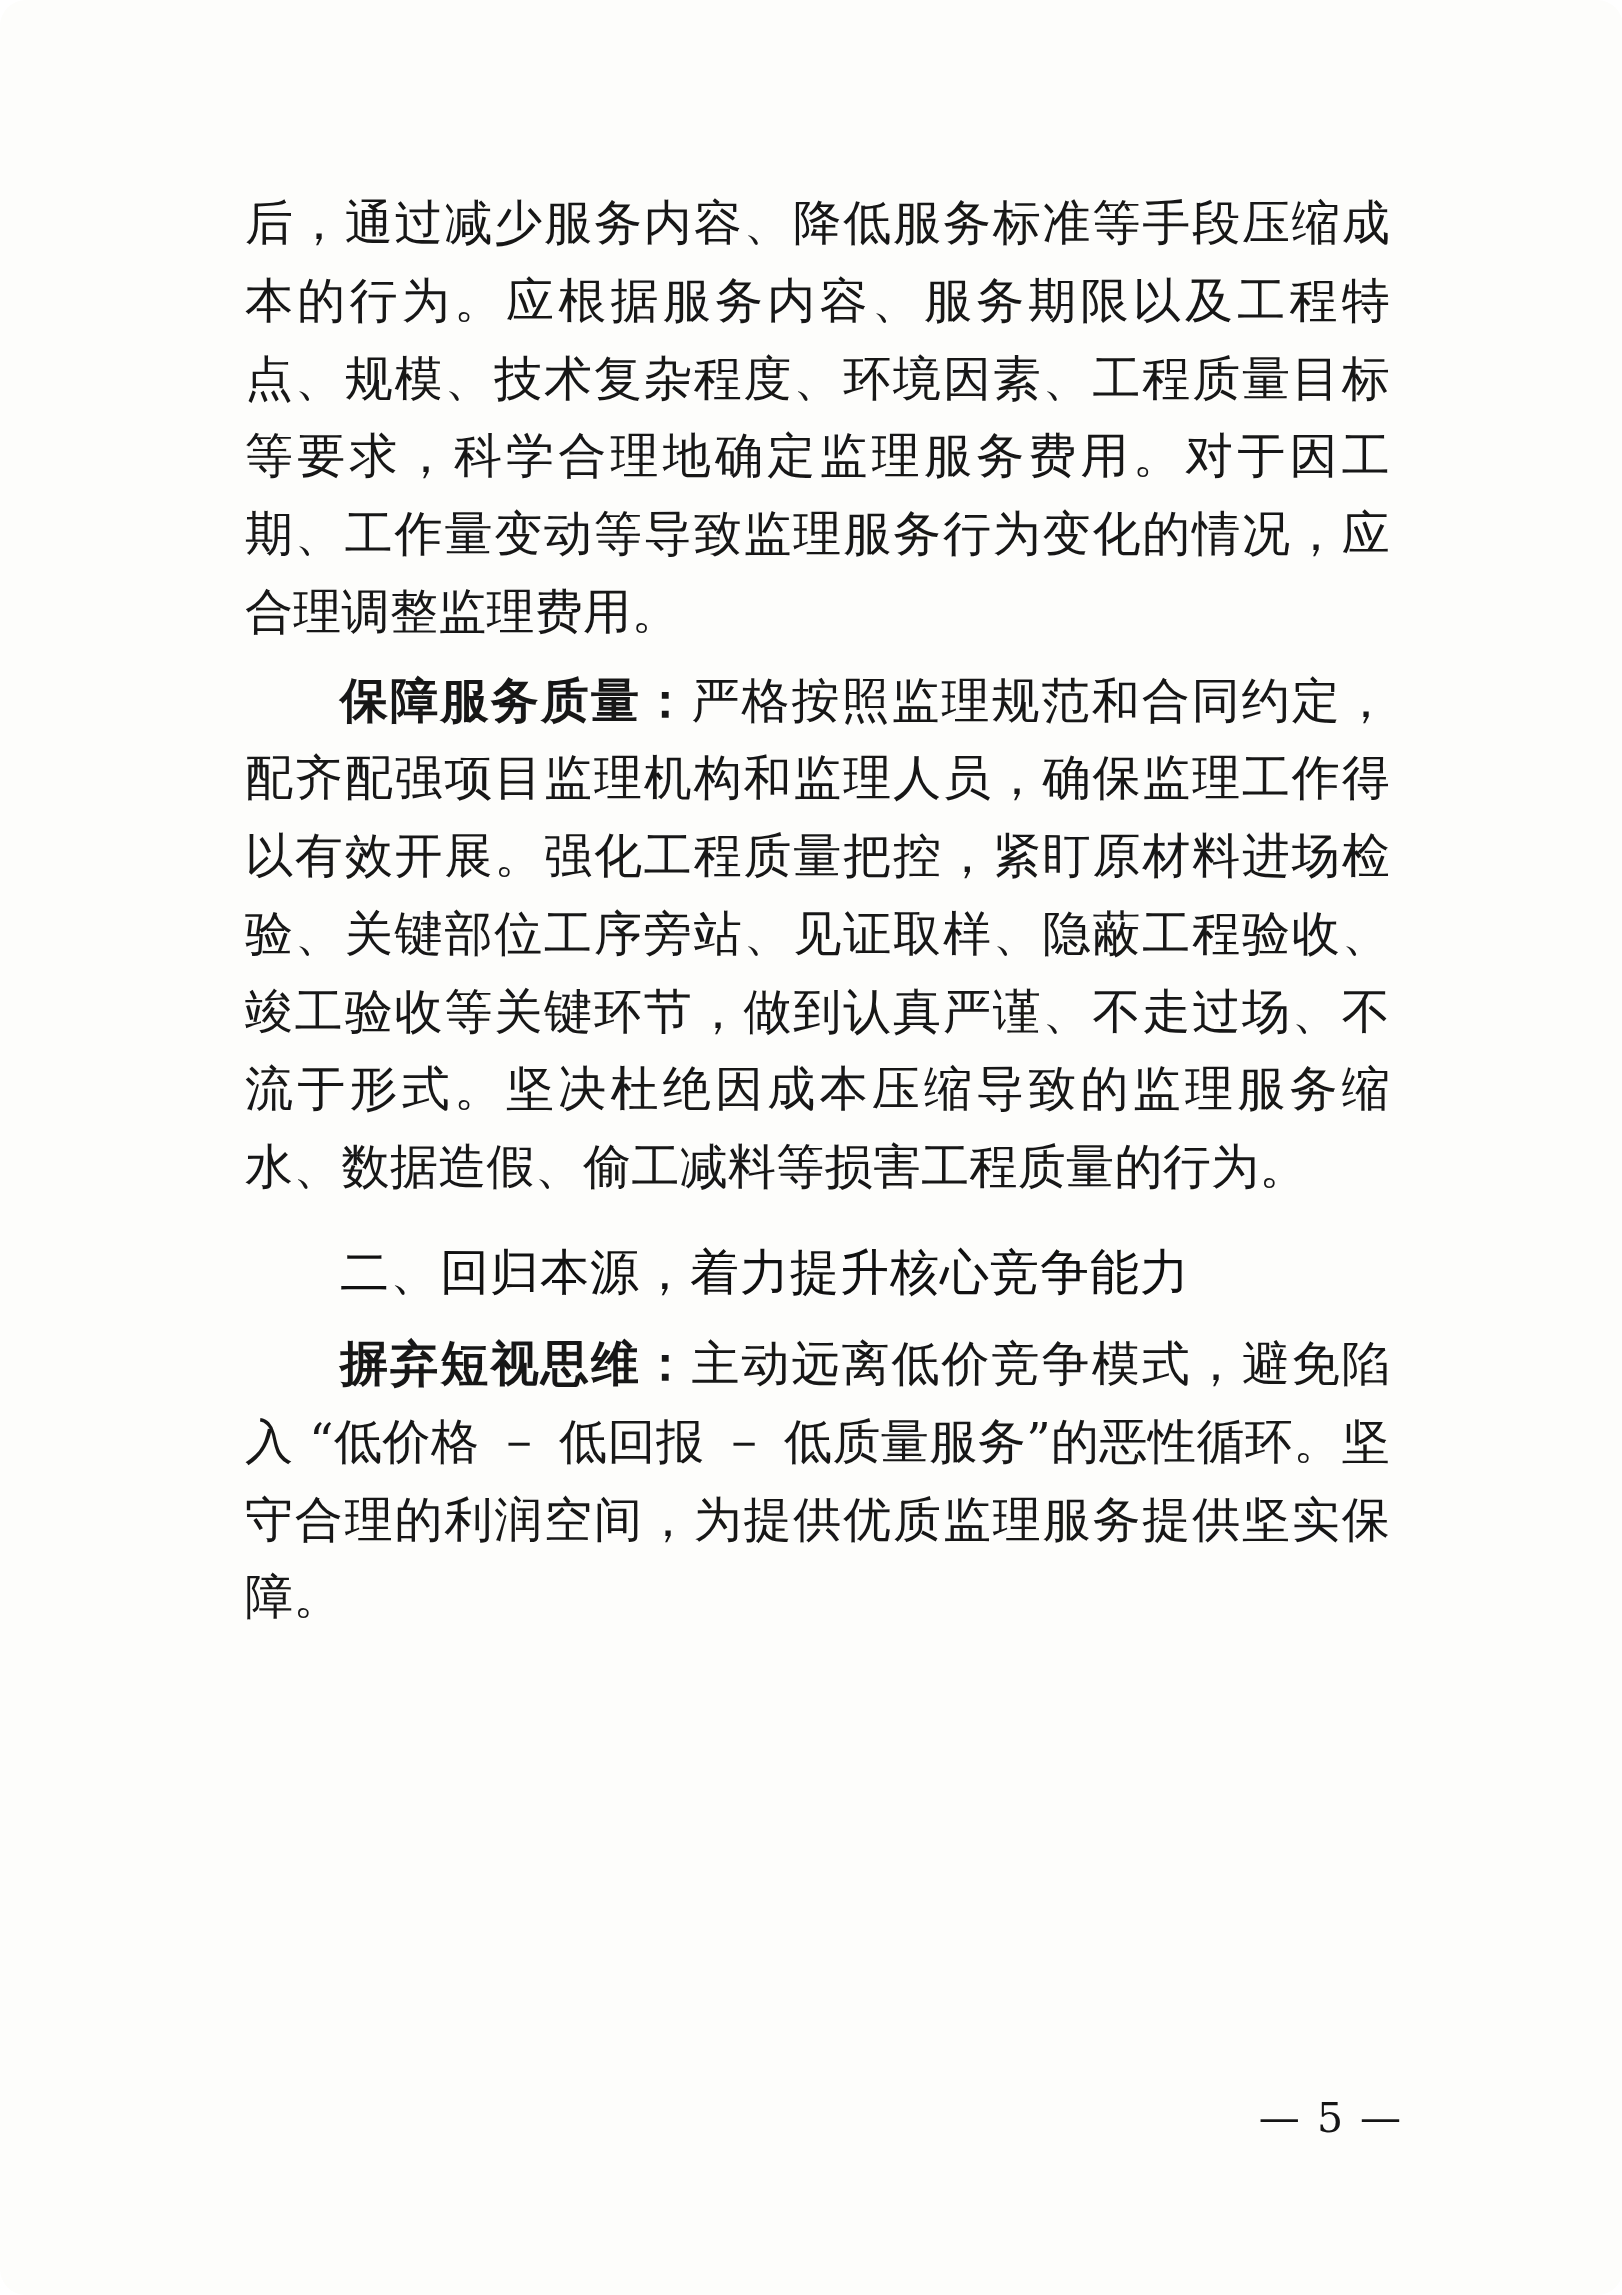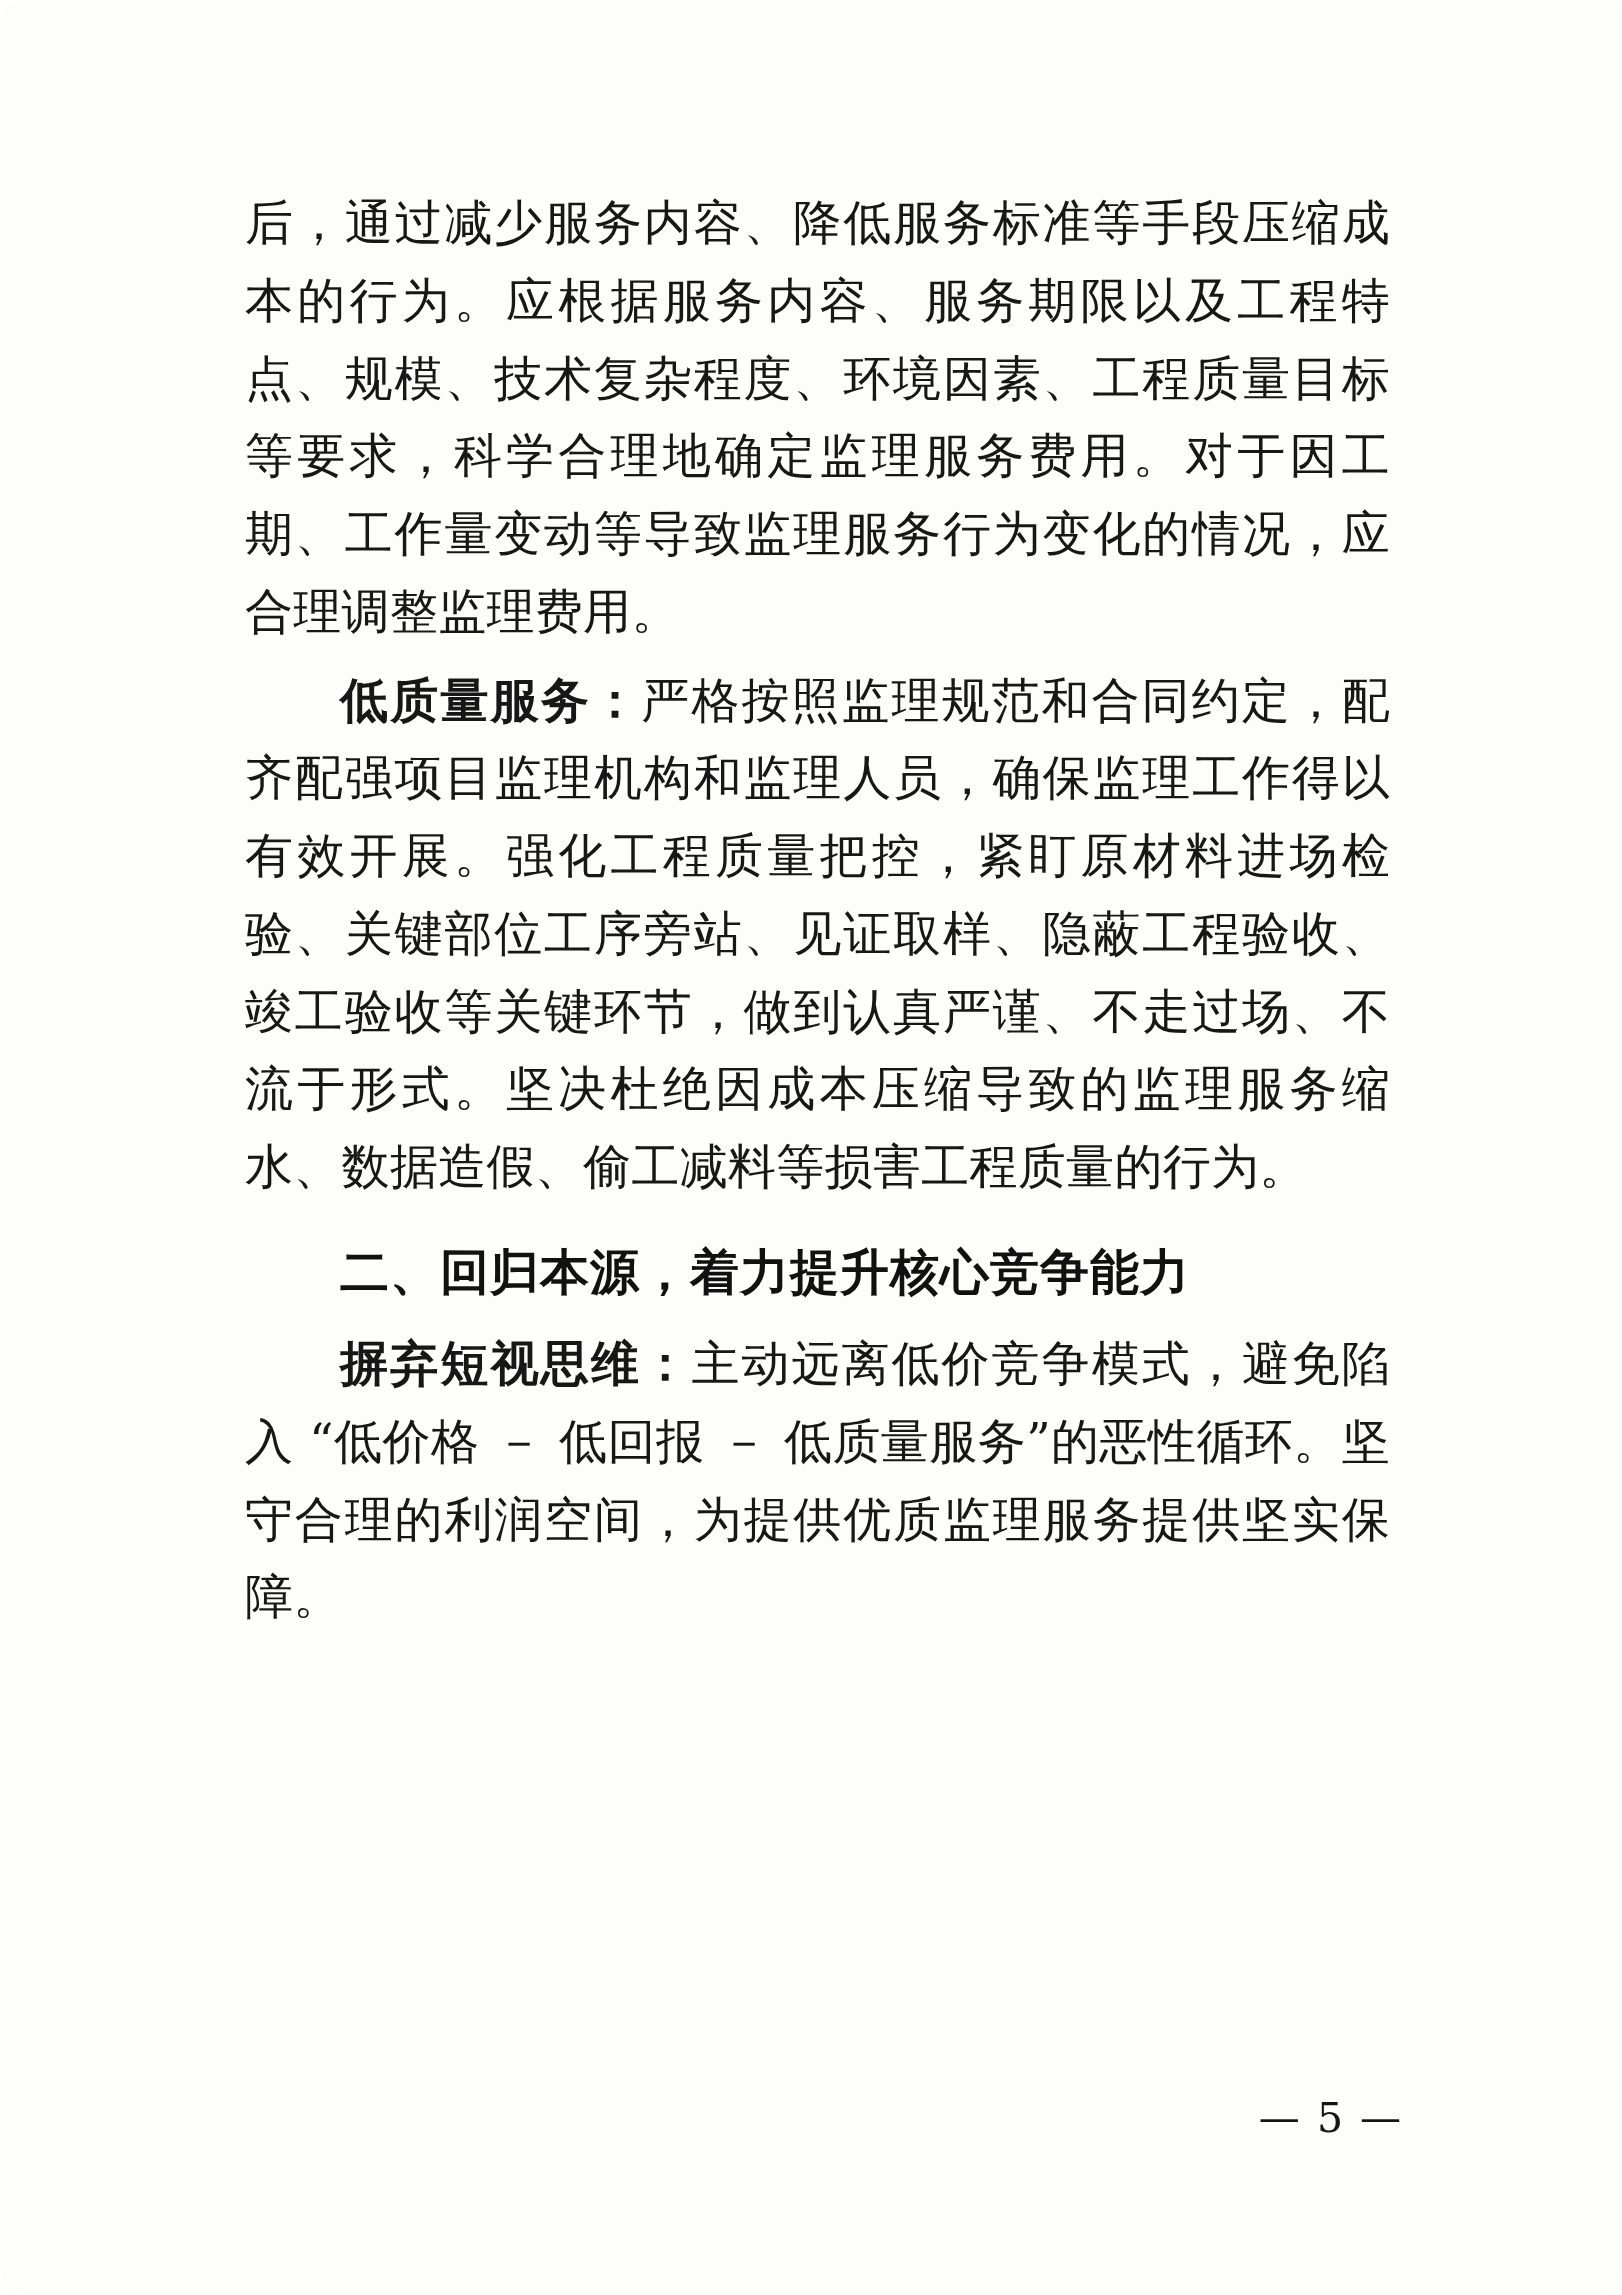--- a/index.html
+++ b/index.html
@@ -38,21 +38,21 @@
   .para.indent {
     text-indent: 95px;
   }
   .lead {
     font-weight: bold;
     letter-spacing: 0.5px;
   }
   .heading {
     font-size: 49px;
     line-height: 1.62;
-    font-weight: bold;
+    font-weight: normal;
     color: #111111;
     margin: 26.6px 0 13.3px 0;
     text-indent: 95px;
     letter-spacing: 1px;
     font-family: "DejaVu Serif", serif;
   }
   .page-number {
     position: absolute;
     right: 220px;
     bottom: 153px;
@@ -70,21 +70,21 @@
 
 <div class="page">
 
   <div class="content">
 
     <p class="para para-first">
       <span>后，通过减少服务内容、降低服务标准等手段压缩成本的行为。应根据服务内容、服务期限以及工程特点、规模、技术复杂程度、环境因素、工程质量目标等要求，科学合理地确定监理服务费用。对于因工期、工作量变动等导致监理服务行为变化的情况，应合理调整监理费用。</span>
     </p>
 
     <p class="para indent">
-      <span class="lead">低质量服务：</span><span>严格按照监理规范和合同约定，配齐配强项目监理机构和监理人员，确保监理工作得以有效开展。强化工程质量把控，紧盯原材料进场检验、关键部位工序旁站、见证取样、隐蔽工程验收、竣工验收等关键环节，做到认真严谨、不走过场、不流于形式。坚决杜绝因成本压缩导致的监理服务缩水、数据造假、偷工减料等损害工程质量的行为。</span>
+      <span class="lead">保障服务质量：</span><span>严格按照监理规范和合同约定，配齐配强项目监理机构和监理人员，确保监理工作得以有效开展。强化工程质量把控，紧盯原材料进场检验、关键部位工序旁站、见证取样、隐蔽工程验收、竣工验收等关键环节，做到认真严谨、不走过场、不流于形式。坚决杜绝因成本压缩导致的监理服务缩水、数据造假、偷工减料等损害工程质量的行为。</span>
     </p>
 
 
     <h2 class="heading">二、回归本源，着力提升核心竞争能力</h2>
 
     <p class="para indent">
       <span class="lead">摒弃短视思维：</span><span>主动远离低价竞争模式，避免陷入 “低价格 － 低回报 － 低质量服务”的恶性循环。坚守合理的利润空间，为提供优质监理服务提供坚实保障。</span>
     </p>
 
   </div>

